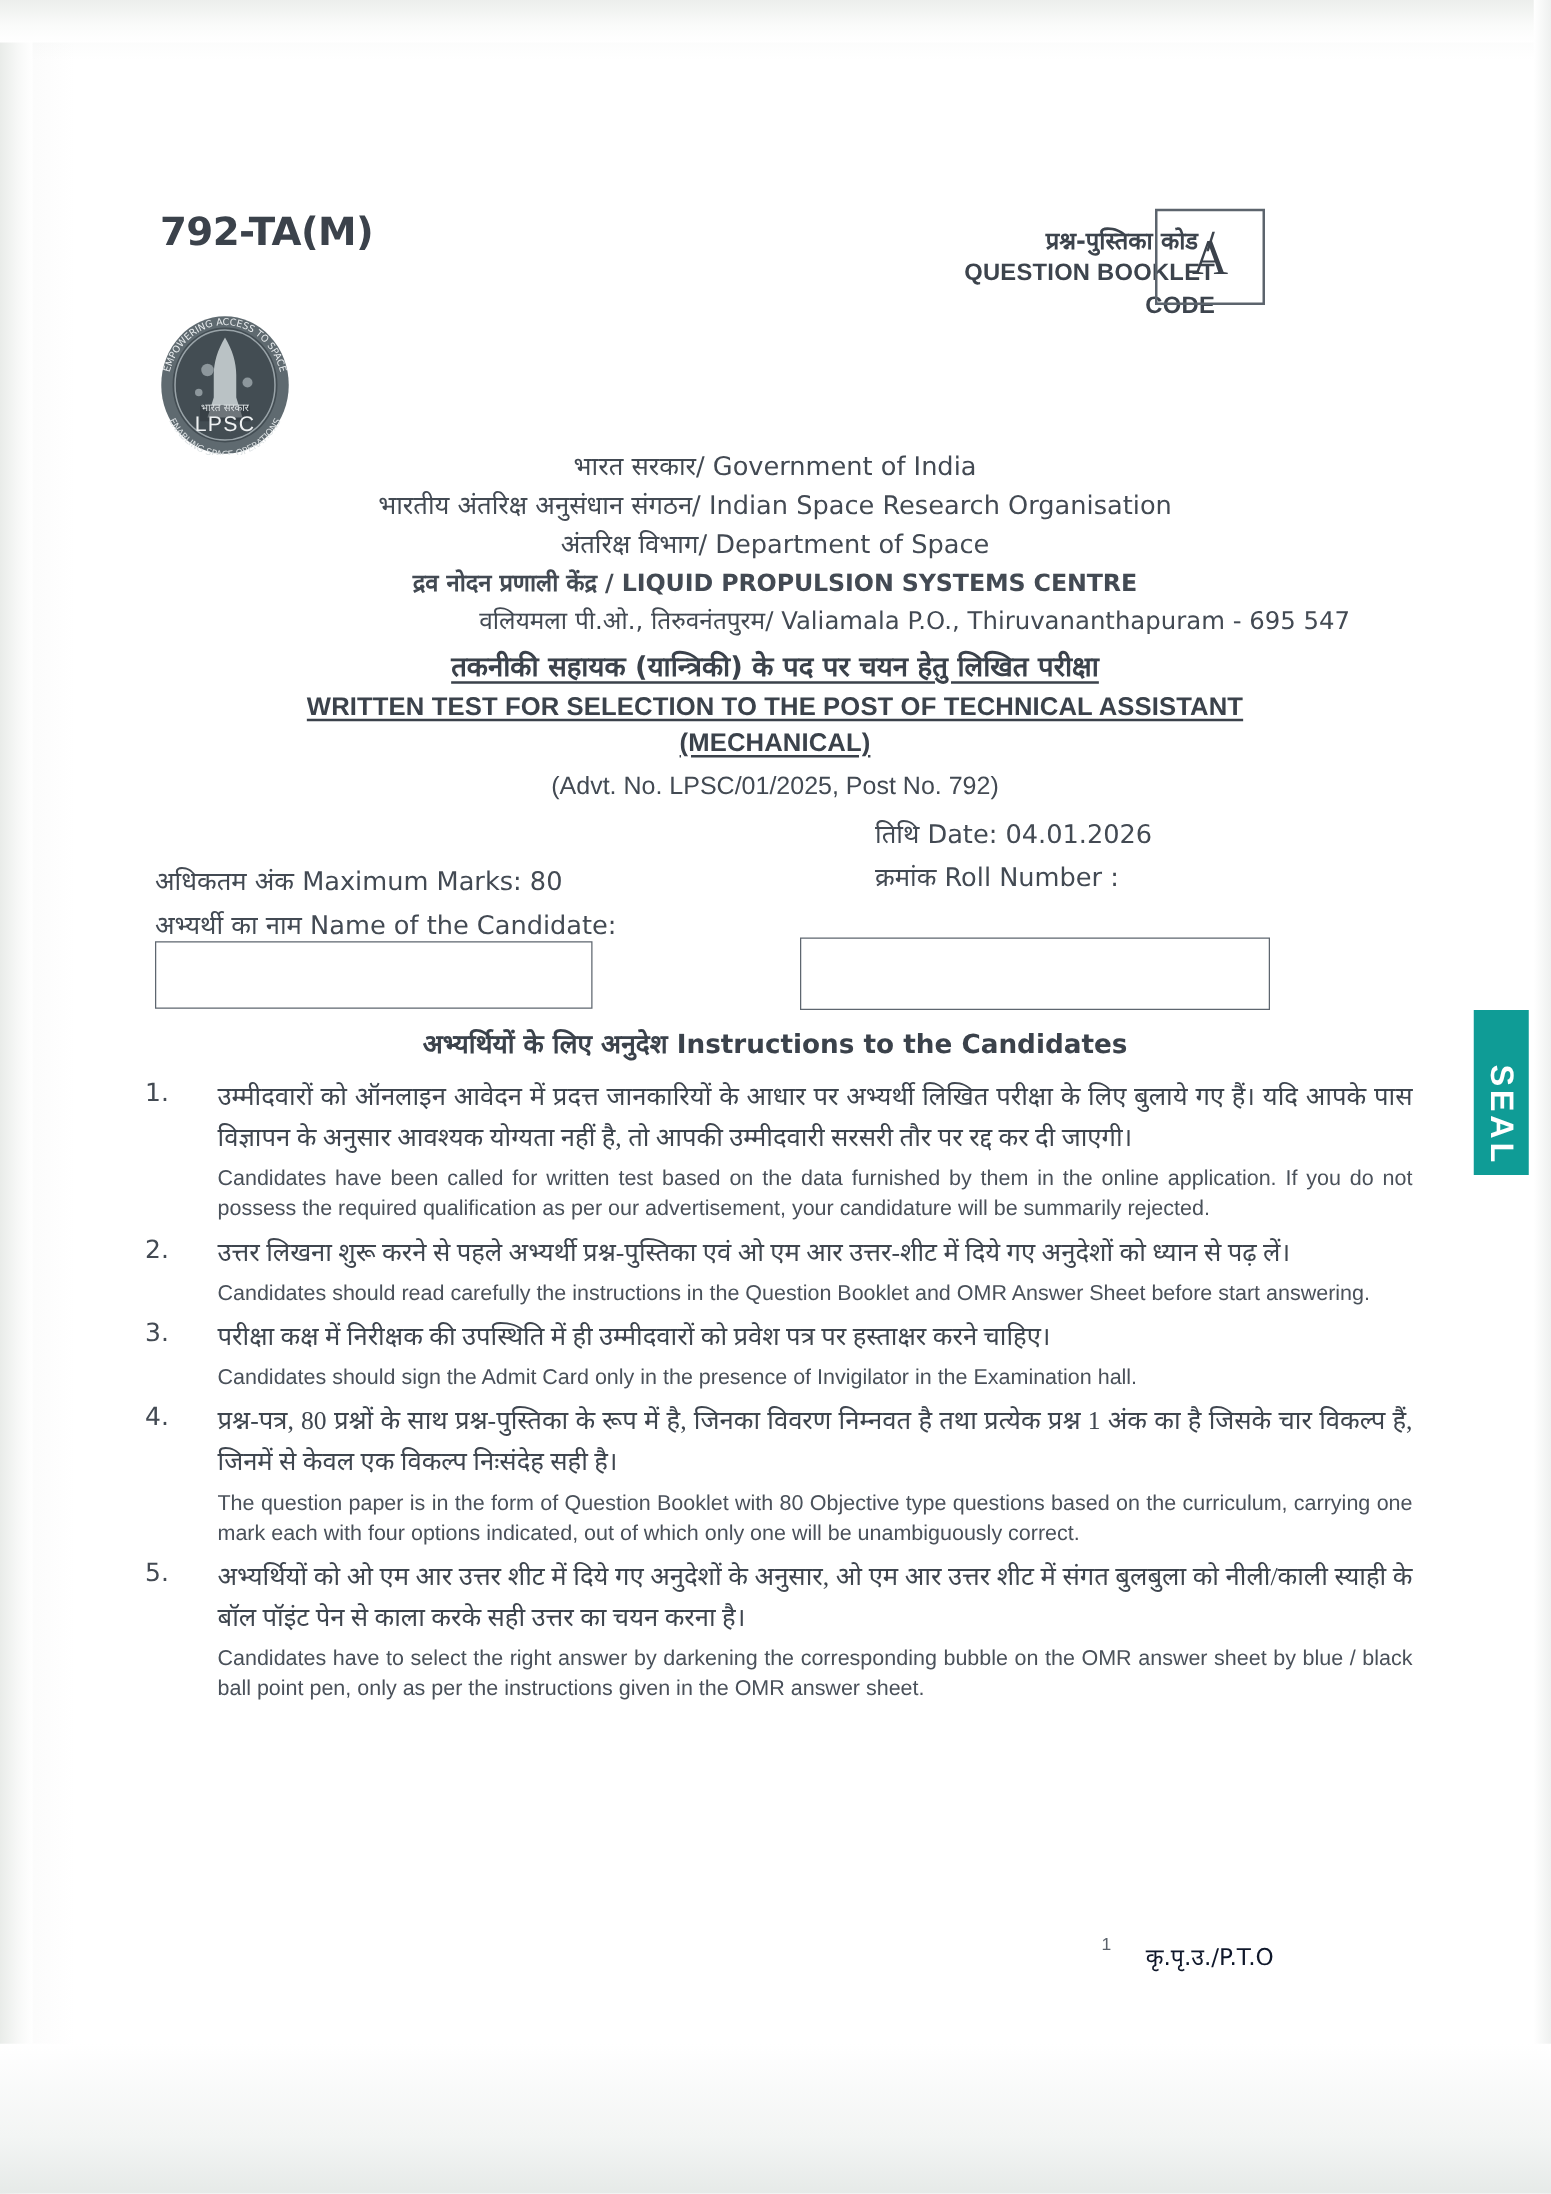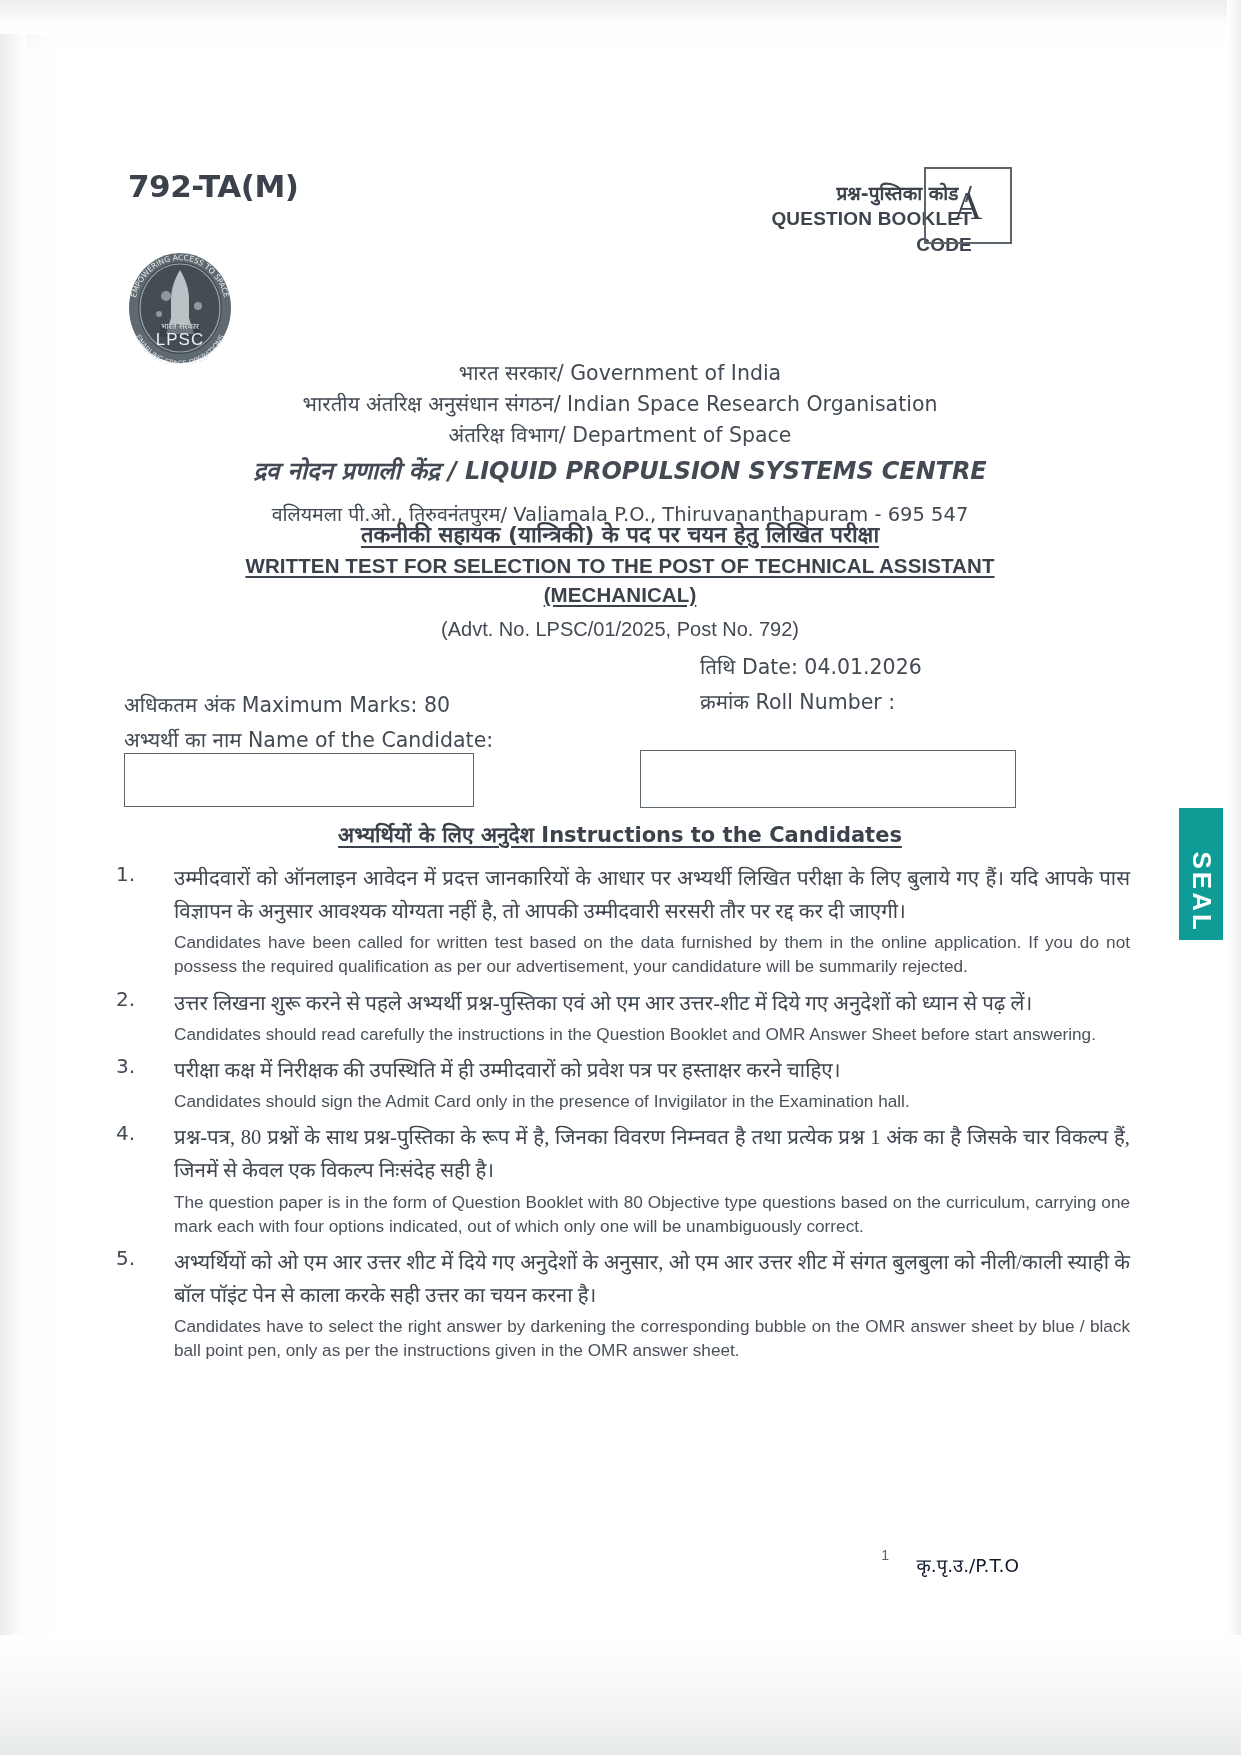--- a/index.html
+++ b/index.html
@@ -136,29 +136,29 @@
     text-align: center;
   }
   .org-line {
     font-size: 20.5px;
     line-height: 1.52;
     color: #434a53;
     font-family: "DejaVu Sans", sans-serif;
     white-space: nowrap;
   }
   .org-line.lpsc {
-    font-size: 24px;
+    font-size: 19px;
     font-weight: bold;
     letter-spacing: -0.1px;
     margin-top: 2px;
-    font-style: italic;
   }
   .org-line.valiamala {
     font-size: 19.5px;
-    margin-top: 10px;
+    margin-top: 0;
+    text-align: right;
   }
 
   
   .exam-title {
     position: absolute;
     left: 120px;
     top: 518px;
     width: 1000px;
     text-align: center;
   }
@@ -228,21 +228,20 @@
 
   
   .instructions-heading {
     position: absolute;
     left: 120px;
     top: 820px;
     width: 1000px;
     text-align: center;
     font-size: 21px;
     font-weight: bold;
-    text-decoration: underline;
     text-underline-offset: 4px;
     color: #3b424b;
     font-family: "DejaVu Sans", sans-serif;
   }
 
   
   .instructions {
     position: absolute;
     left: 112px;
     top: 862px;

